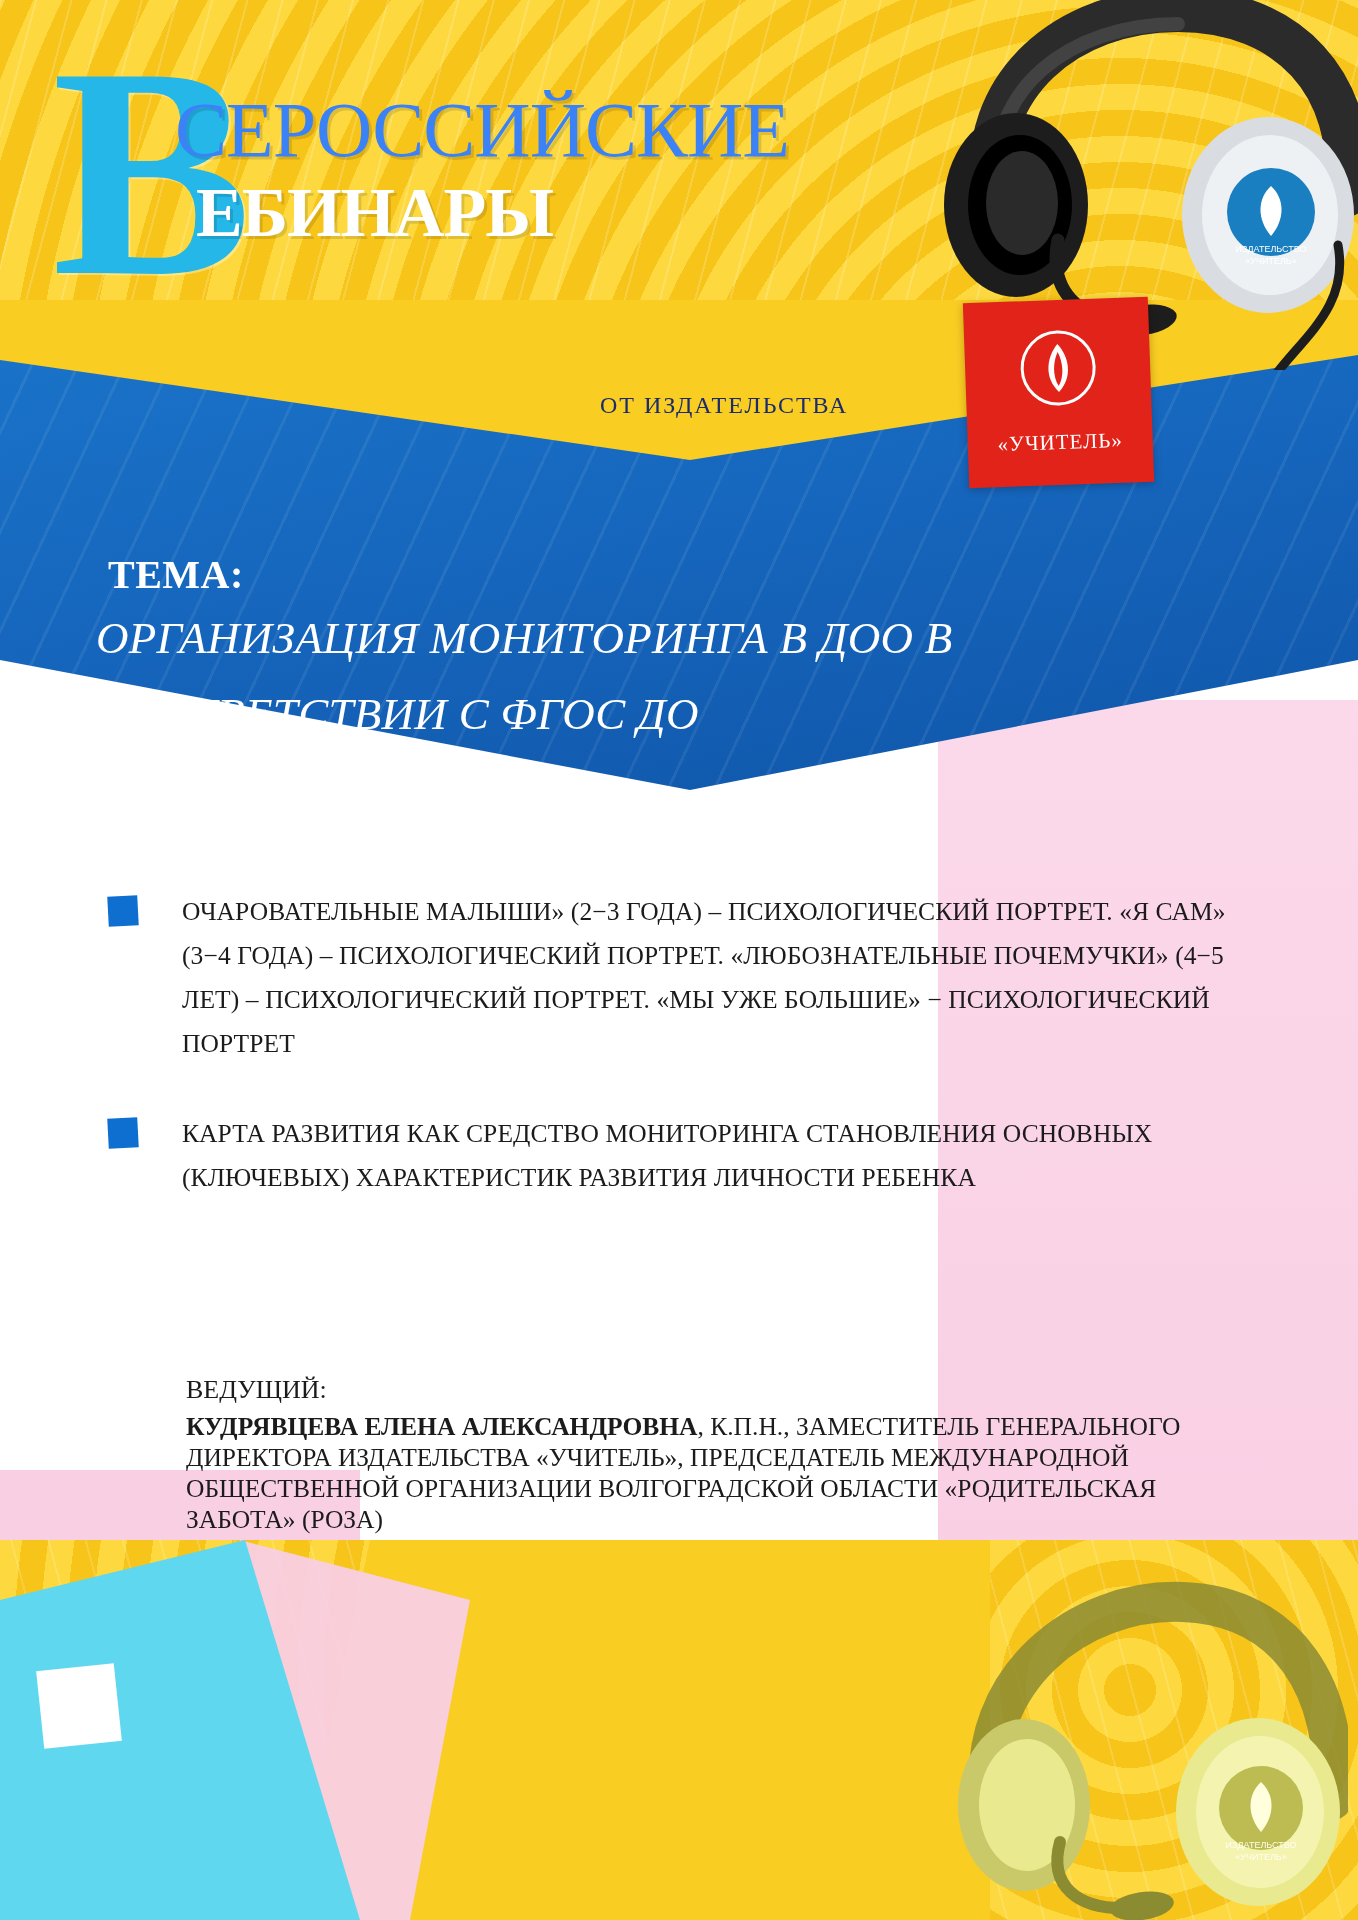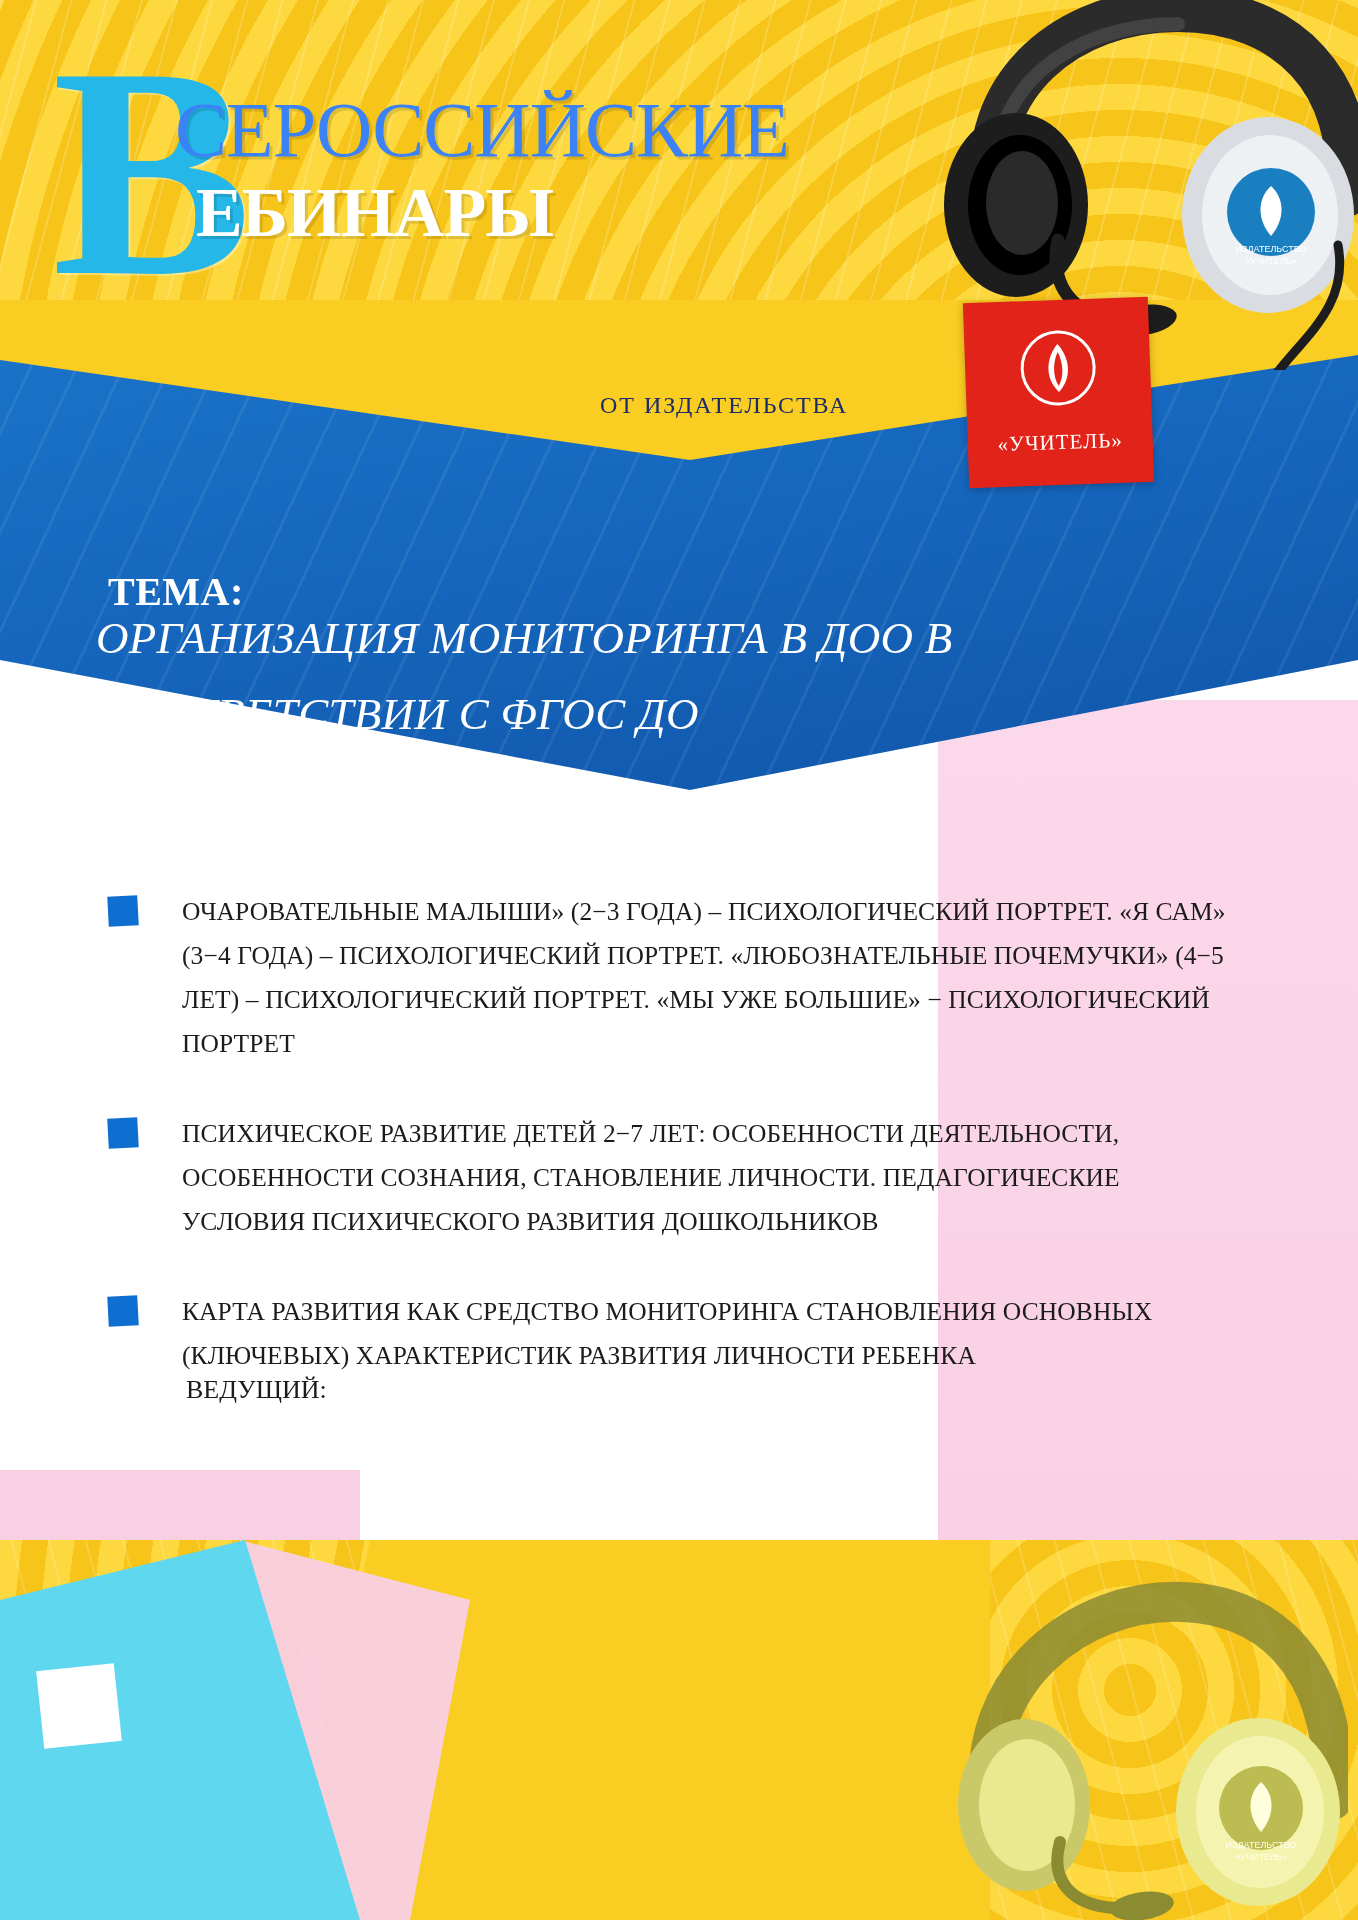--- a/index.html
+++ b/index.html
@@ -197,21 +197,21 @@
     font-family: "Liberation Serif", serif;
   }
 
   
   .headphones-top { position:absolute; right:0; top:-10px; width: 420px; height: 380px; z-index: 5; }
   .headphones-bottom { position:absolute; right: 10px; bottom: 0; width: 420px; height: 370px; z-index: 6; }
 
   
   .theme-label {
     position: absolute;
-    left: 108px; top: 568px;
+    left: 108px; top: 551px;
     color: #ffffff;
     font-weight: bold;
     font-size: 40px;
     letter-spacing: 0.5px;
     z-index: 7;
   }
   .theme-title {
     position: absolute;
     left: 96px; top: 600px;
     width: 1190px;
@@ -342,25 +342,22 @@
   <div class="theme-label">ТЕМА:</div>
   <div class="theme-title">ОРГАНИЗАЦИЯ МОНИТОРИНГА В ДОО В СООТВЕТСТВИИ С ФГОС ДО</div>
 
   <div class="bullets">
     <div class="bullet-row">
       <div class="bullet-square"></div>
       <div class="bullet-text">ОЧАРОВАТЕЛЬНЫЕ МАЛЫШИ» (2−3 ГОДА) – ПСИХОЛОГИЧЕСКИЙ ПОРТРЕТ. «Я САМ» (3−4 ГОДА) – ПСИХОЛОГИЧЕСКИЙ ПОРТРЕТ. «ЛЮБОЗНАТЕЛЬНЫЕ ПОЧЕМУЧКИ» (4−5 ЛЕТ) – ПСИХОЛОГИЧЕСКИЙ ПОРТРЕТ. «МЫ УЖЕ БОЛЬШИЕ» − ПСИХОЛОГИЧЕСКИЙ ПОРТРЕТ</div>
     </div>
     <div class="bullet-row">
       <div class="bullet-square"></div>
-      <div class="bullet-text">ПСИХИЧЕСКОЕ РАЗВИТИЕ ДЕТЕЙ 2−7 ЛЕТ: ОСОБЕННОСТИ ДЕЯТЕЛЬНОСТИ, ОСОБЕННОСТИ СОЗНАНИЯ, СТАНОВЛЕНИЕ ЛИЧНОСТИ. ПЕДАГОГИЧЕСКИЕ УСЛОВИЯ ПСИХИЧЕСКОГО РАЗВИТИЯ ДОШКОЛЬНИКОВ</div>
-    </div>
-    <div class="bullet-row">
-      <div class="bullet-square"></div>
       <div class="bullet-text">КАРТА РАЗВИТИЯ КАК СРЕДСТВО МОНИТОРИНГА СТАНОВЛЕНИЯ ОСНОВНЫХ (КЛЮЧЕВЫХ) ХАРАКТЕРИСТИК РАЗВИТИЯ ЛИЧНОСТИ РЕБЕНКА</div>
     </div>
   </div>
 
   <div class="presenter">
     <div class="presenter-label">ВЕДУЩИЙ:</div>
+    <div class="presenter-text"><b>КУДРЯВЦЕВА ЕЛЕНА АЛЕКСАНДРОВНА</b><span>, К.П.Н., ЗАМЕСТИТЕЛЬ ГЕНЕРАЛЬНОГО ДИРЕКТОРА ИЗДАТЕЛЬСТВА «УЧИТЕЛЬ», ПРЕДСЕДАТЕЛЬ МЕЖДУНАРОДНОЙ ОБЩЕСТВЕННОЙ ОРГАНИЗАЦИИ ВОЛГОГРАДСКОЙ ОБЛАСТИ «РОДИТЕЛЬСКАЯ ЗАБОТА» (РОЗА)</span></div>
   </div>
 
 </div>
 
 </body></html>

